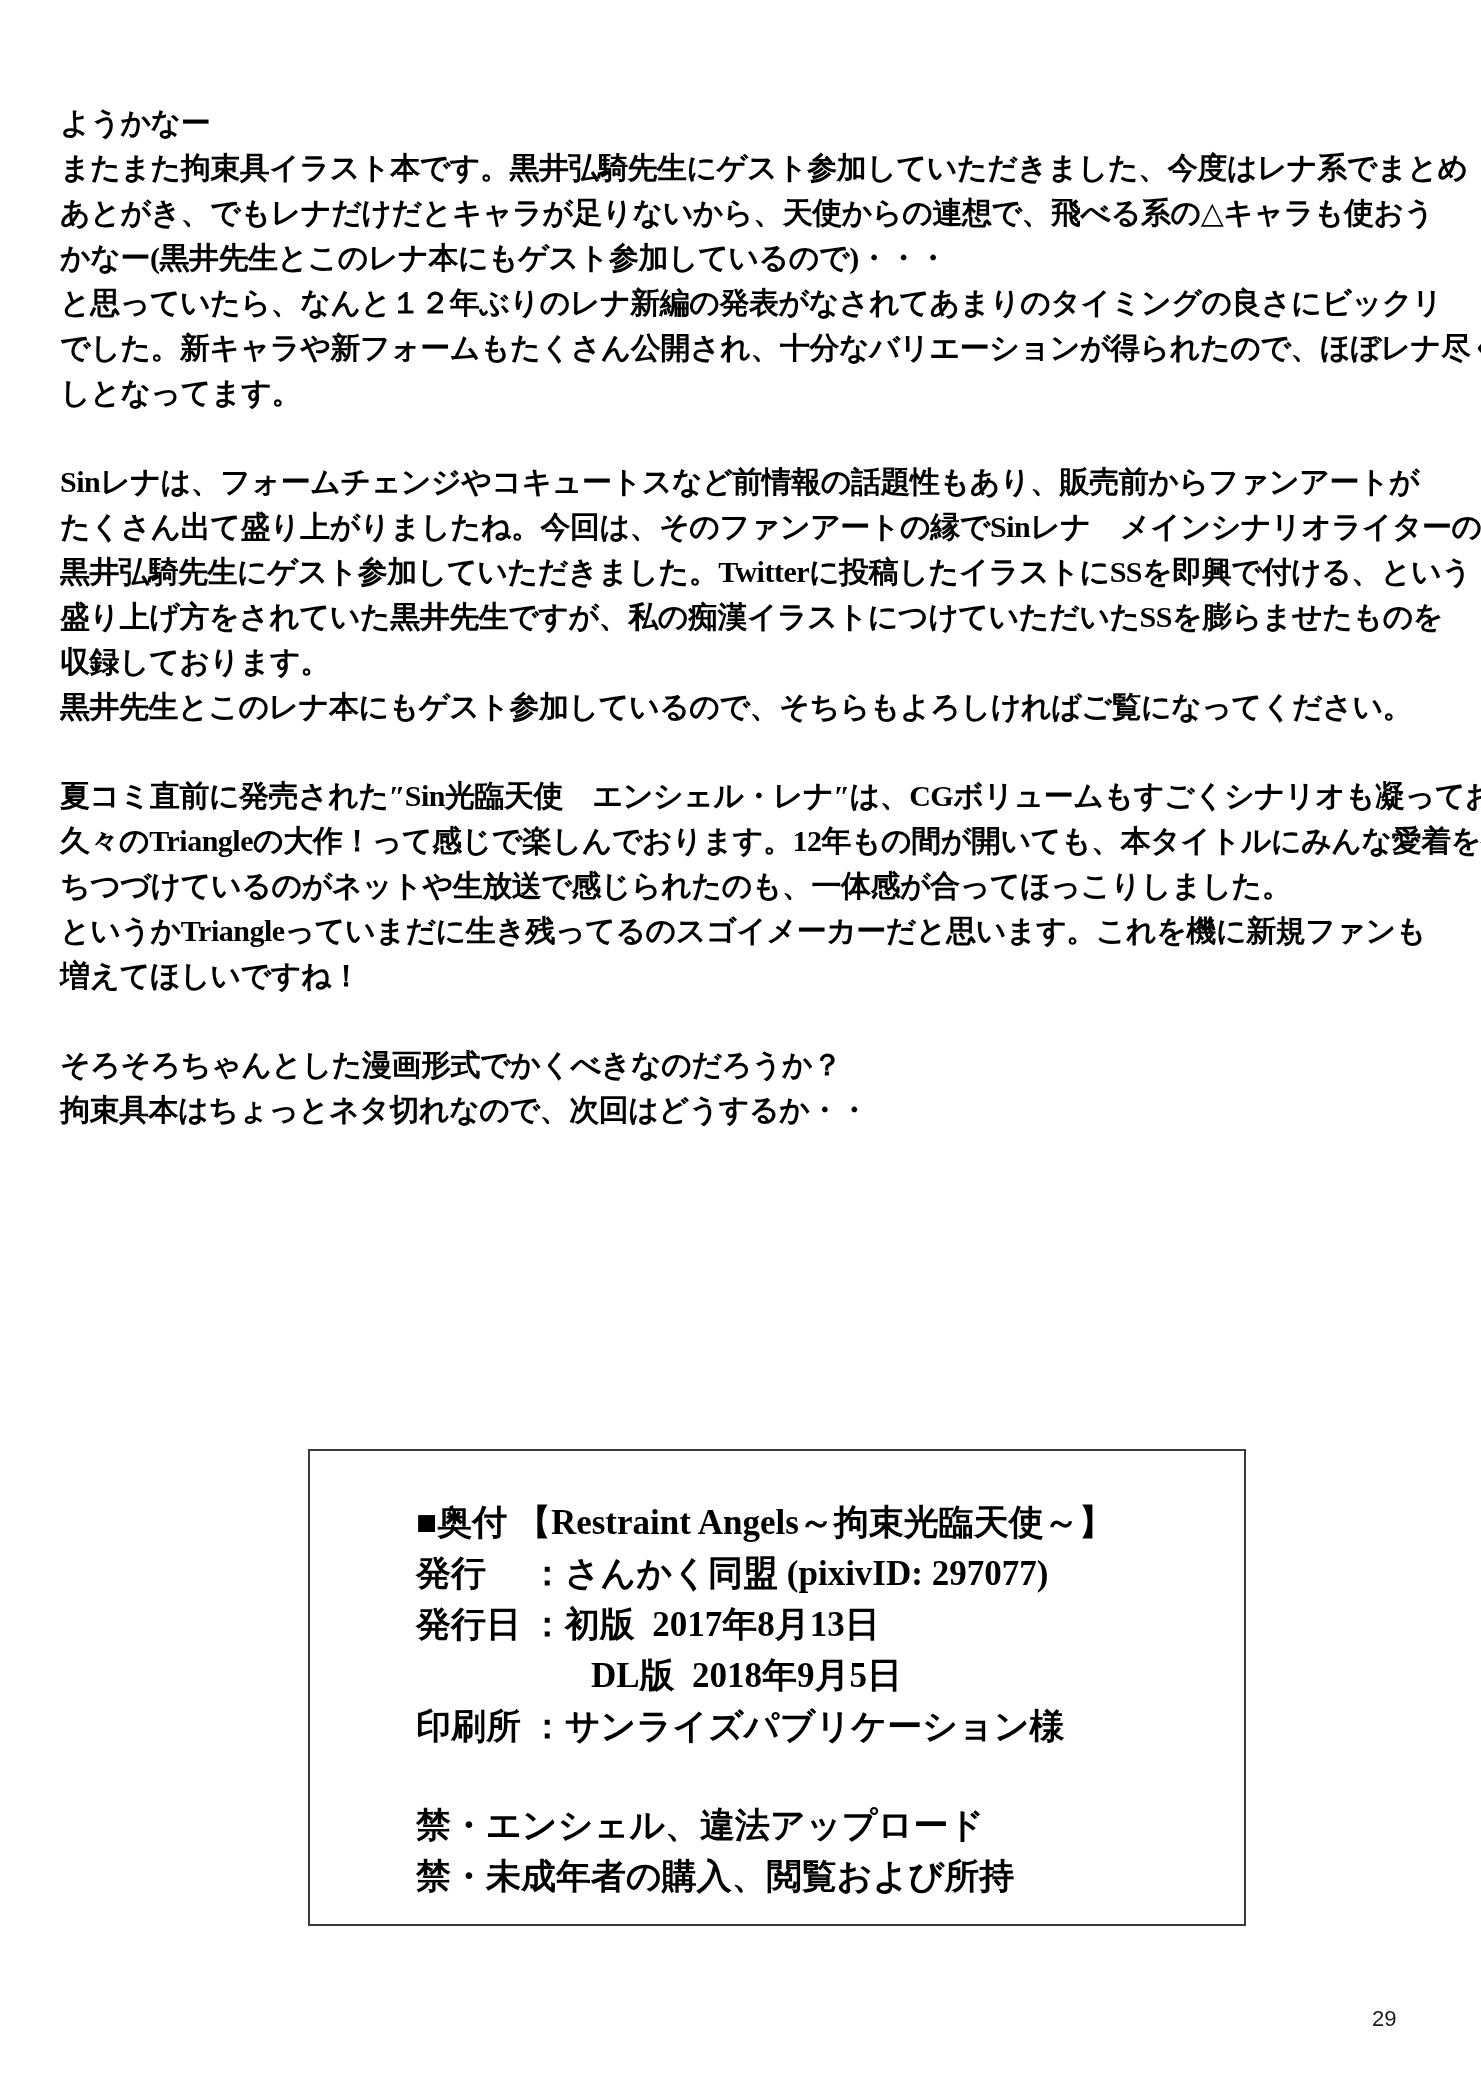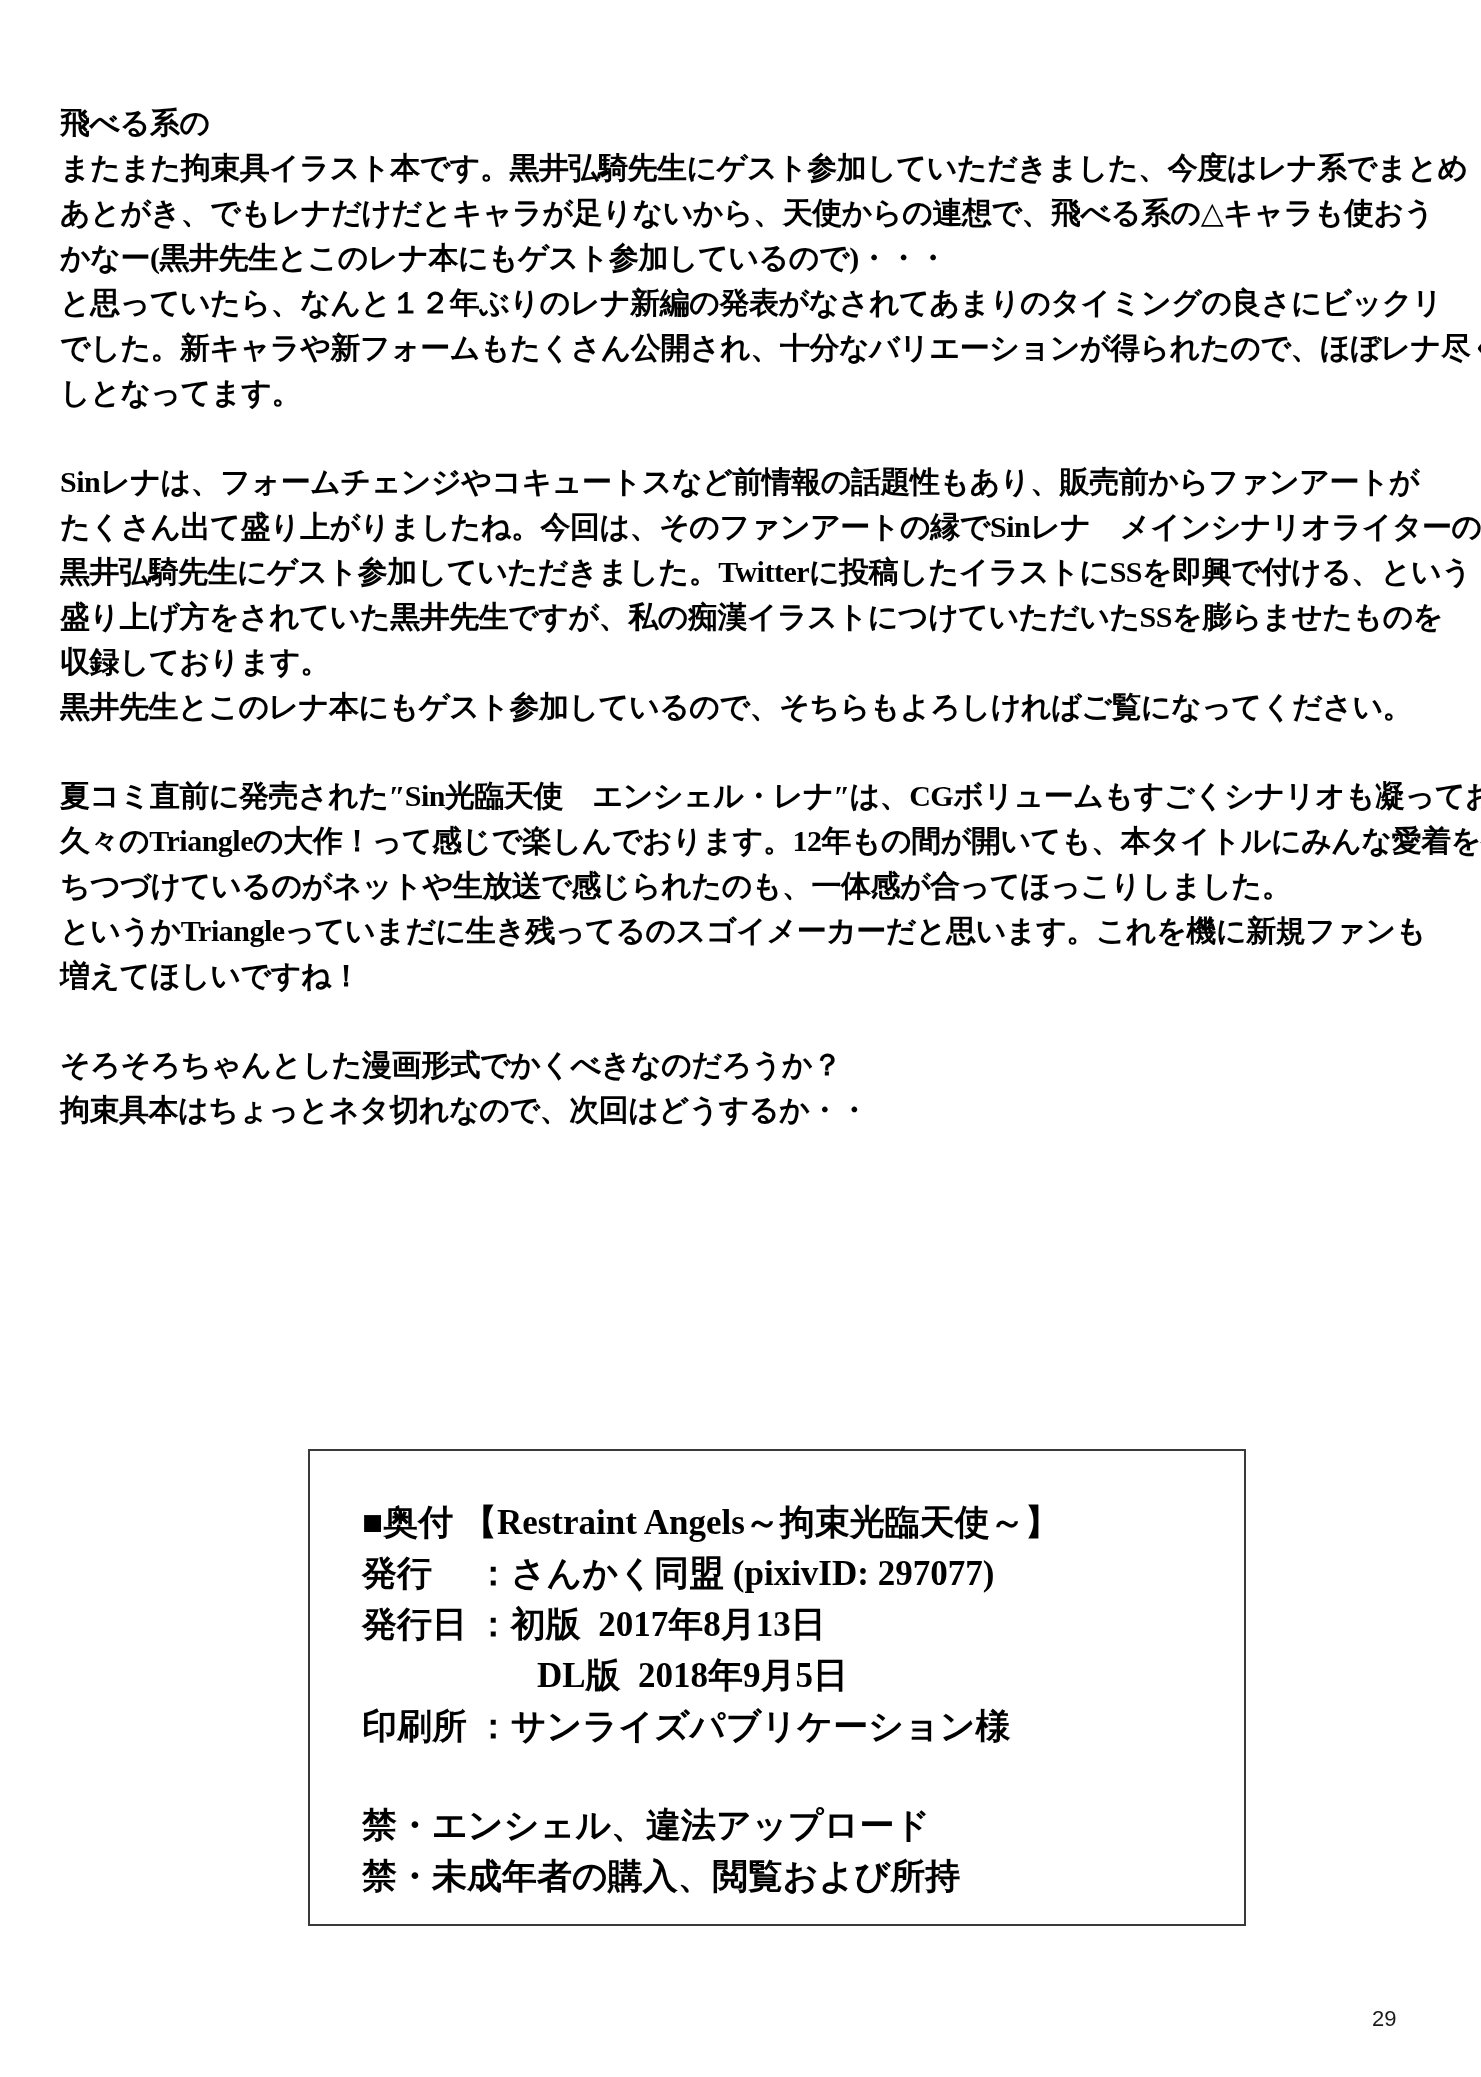--- a/index.html
+++ b/index.html
@@ -38,21 +38,21 @@
     position: absolute;
     left: 308px;
     top: 1449px;
     width: 938px;
     height: 477px;
     border: 2px solid #3a3a3a;
     box-sizing: border-box;
     background: #fff;
   }
   .colophon-content {
-    padding: 46px 20px 0 52px;
+    padding: 46px 20px 0 106px;
   }
   .colophon-content .line {
     font-size: 35px;
     line-height: 51px;
     letter-spacing: 0;
   }
   .prohibitions {
     margin-top: 48px;
   }
   .page-number {
@@ -65,21 +65,21 @@
     color: #1a1a1a;
   }
 </style>
 </head>
 <body>
 
 <div class="page">
 
   <div class="afterword">
     <div class="block">
-        <div class="line">飛べる系の</div>
+        <div class="line">ようかなー</div>
         <div class="line">またまた拘束具イラスト本です。黒井弘騎先生にゲスト参加していただきました、今度はレナ系でまとめ</div>
         <div class="line">あとがき、でもレナだけだとキャラが足りないから、天使からの連想で、飛べる系の△キャラも使おう</div>
         <div class="line">かなー(黒井先生とこのレナ本にもゲスト参加しているので)・・・</div>
         <div class="line">と思っていたら、なんと１２年ぶりのレナ新編の発表がなされてあまりのタイミングの良さにビックリ</div>
         <div class="line">でした。新キャラや新フォームもたくさん公開され、十分なバリエーションが得られたので、ほぼレナ尽く</div>
         <div class="line">しとなってます。</div>
       </div>
     <div class="block">
         <div class="line">Sinレナは、フォームチェンジやコキュートスなど前情報の話題性もあり、販売前からファンアートが</div>
         <div class="line">たくさん出て盛り上がりましたね。今回は、そのファンアートの縁でSinレナ　メインシナリオライターの</div>

